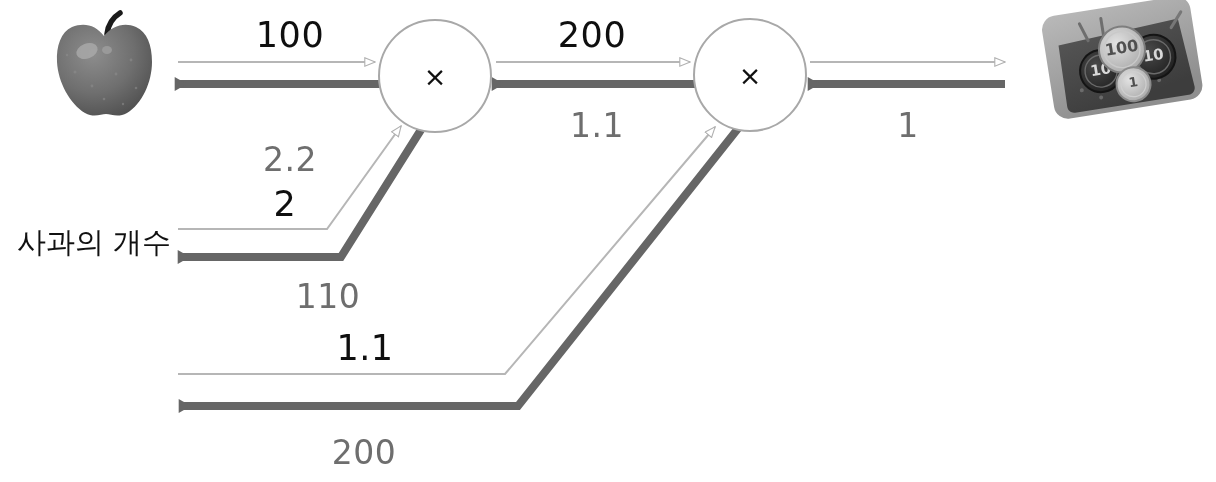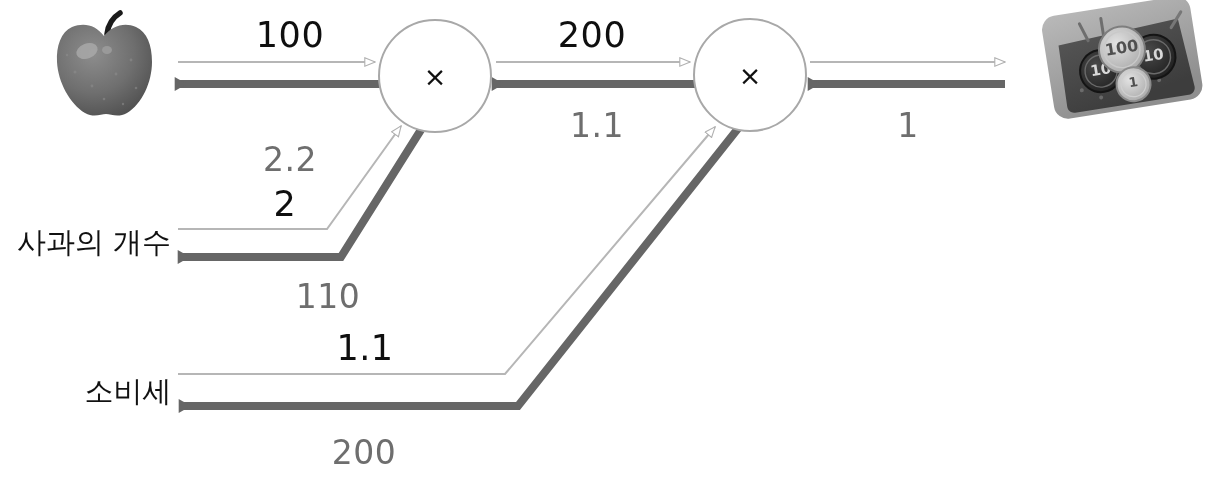--- a/index.html
+++ b/index.html
@@ -188,15 +188,14 @@
 
   <span class="lbl lbl-bwd" style="left:908px; top:125px;">1</span>
 
   <span class="lbl lbl-fwd" style="left:285px; top:204px;">2</span>
   <span class="lbl lbl-bwd" style="left:284px; top:296px;margin-left:44px;">110</span>
 
   <span class="lbl lbl-fwd" style="left:365px; top:348px;">1.1</span>
   <span class="lbl lbl-bwd" style="left:364px; top:452px;">200</span>
 
   <span class="lbl lbl-var" style="left:94px; top:242px;">사과의 개수</span>
-  <span class="lbl lbl-var" style="left:128px; top:391px;">소비세</span>
 
 </div>
 
 </body></html>

